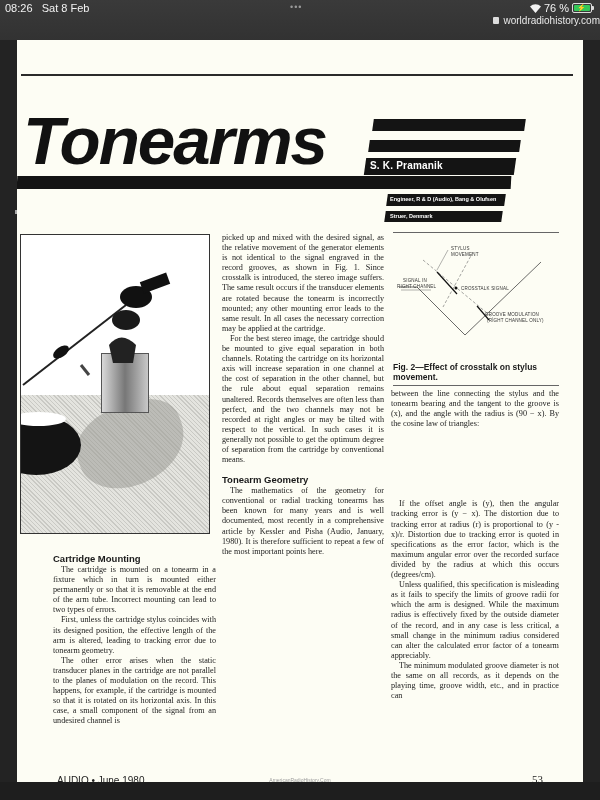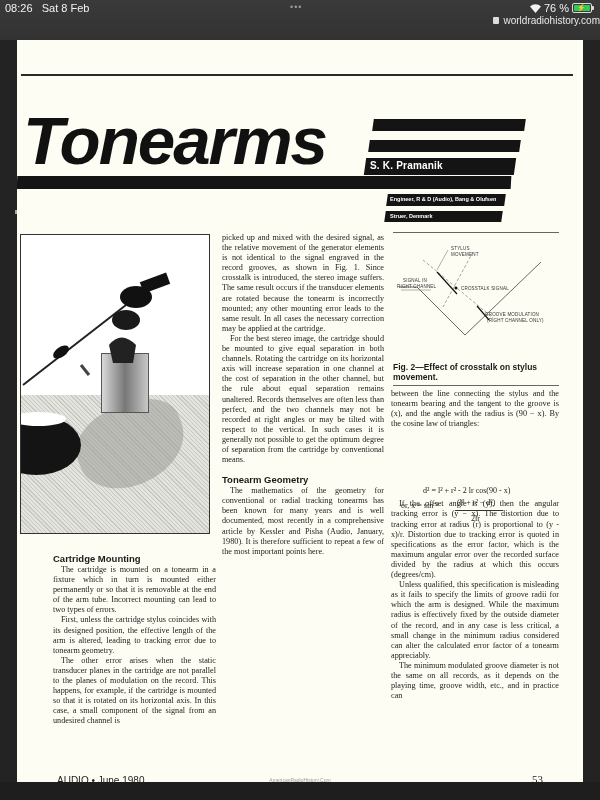--- a/index.html
+++ b/index.html
@@ -176,26 +176,19 @@
   </div>
 
   <div class="col c3">
     <p class="noind">between the line connecting the stylus and the tonearm bearing and the tangent to the groove is (x), and the angle with the radius is (90 − x). By the cosine law of triangles:</p>
     <div style="height:70px"></div>
     <p>If the offset angle is (y), then the angular tracking error is (y − x). The distortion due to tracking error at radius (r) is proportional to (y - x)/r. Distortion due to tracking error is quoted in specifications as the error factor, which is the maximum angular error over the recorded surface divided by the radius at which this occurs (degrees/cm).</p>
     <p>Unless qualified, this specification is misleading as it fails to specify the limits of groove radii for which the arm is designed. While the maximum radius is effectively fixed by the outside diameter of the record, and in any case is less critical, a small change in the minimum radius considered can alter the calculated error factor of a tonearm appreciably.</p>
     <p>The minimum modulated groove diameter is not the same on all records, as it depends on the playing time, groove width, etc., and in practice can</p>
   </div>
 
-  <div class="eq">
-    <span class="l1">d² = l² + r² - 2 lr cos(90 - x)</span>
-    <span class="l2a">or, x = sin⁻¹</span>
-    <span class="frac-num">(l² + r² − d²)</span>
-    <span class="frac-bar"></span>
-    <span class="frac-den">2lr</span>
-  </div>
 
   <div class="footer-mag">AUDIO • June 1980</div>
   <div class="page-num">53</div>
 </div>
 
 <div class="watermark">AmericanRadioHistory.Com</div>
 <div class="page-bottom-bar"></div>
 
 </body></html>

